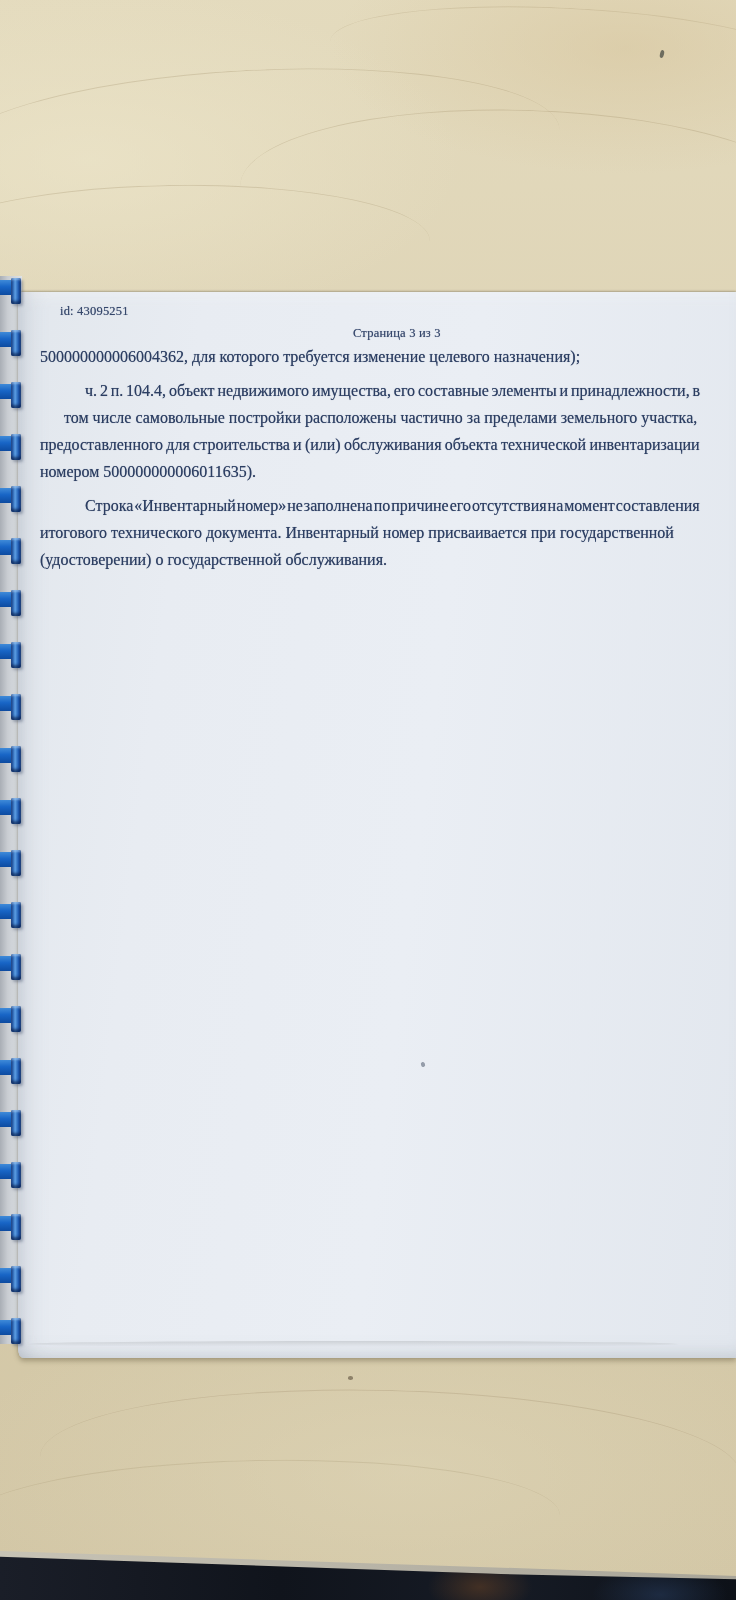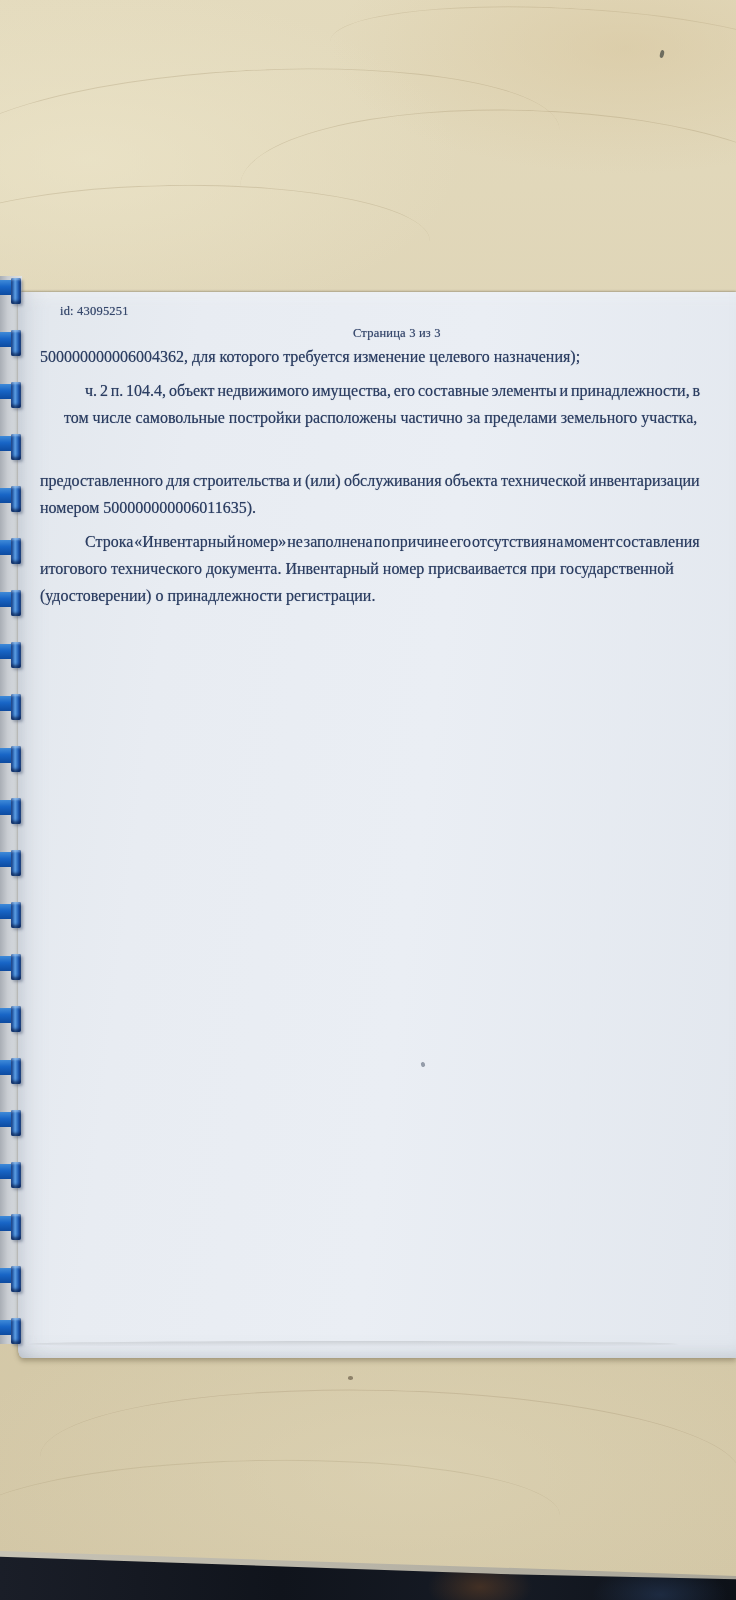--- a/index.html
+++ b/index.html
@@ -108,25 +108,25 @@
 
   <div class="paper">
     <div class="page-header">
       <span class="doc-id">id: 43095251</span>
       <span class="page-indicator">Страница 3 из 3</span>
     </div>
     <div class="page-body">
         <div class="line">500000000006004362, для которого требуется изменение целевого назначения);</div>
         <div class="line indent" style="word-spacing: -1.16667px;">ч. 2 п. 104.4, объект недвижимого имущества, его составные элементы и принадлежности, в</div>
         <div class="line" style="word-spacing: 0px; margin-left: 24px;">том числе самовольные постройки расположены частично за пределами земельного участка,</div>
-        <div class="line" style="word-spacing: -0.75px; margin-top: 36px;">предоставленного для строительства и (или) обслуживания объекта технической инвентаризации</div>
+        <div class="line" style="word-spacing: -0.75px;">предоставленного для строительства и (или) обслуживания объекта технической инвентаризации</div>
         <div class="line">номером 500000000006011635).</div>
         <div class="line indent" style="word-spacing: -3px;">Строка «Инвентарный номер» не заполнена по причине его отсутствия на момент составления</div>
         <div class="line" style="word-spacing: 0px;">итогового технического документа. Инвентарный номер присваивается при государственной</div>
-        <div class="line">(удостоверении) о принадлежности регистрации.</div>
+        <div class="line">(удостоверении) о государственной обслуживания.</div>
       </div>
     <div class="speck paper-mark"></div>
   </div>
 
   <div class="stack-edge"></div>
 
   <div>
       <div class="tooth" style="top: 278px;">
         <i class="arm"></i>
         <i class="bar"></i>

